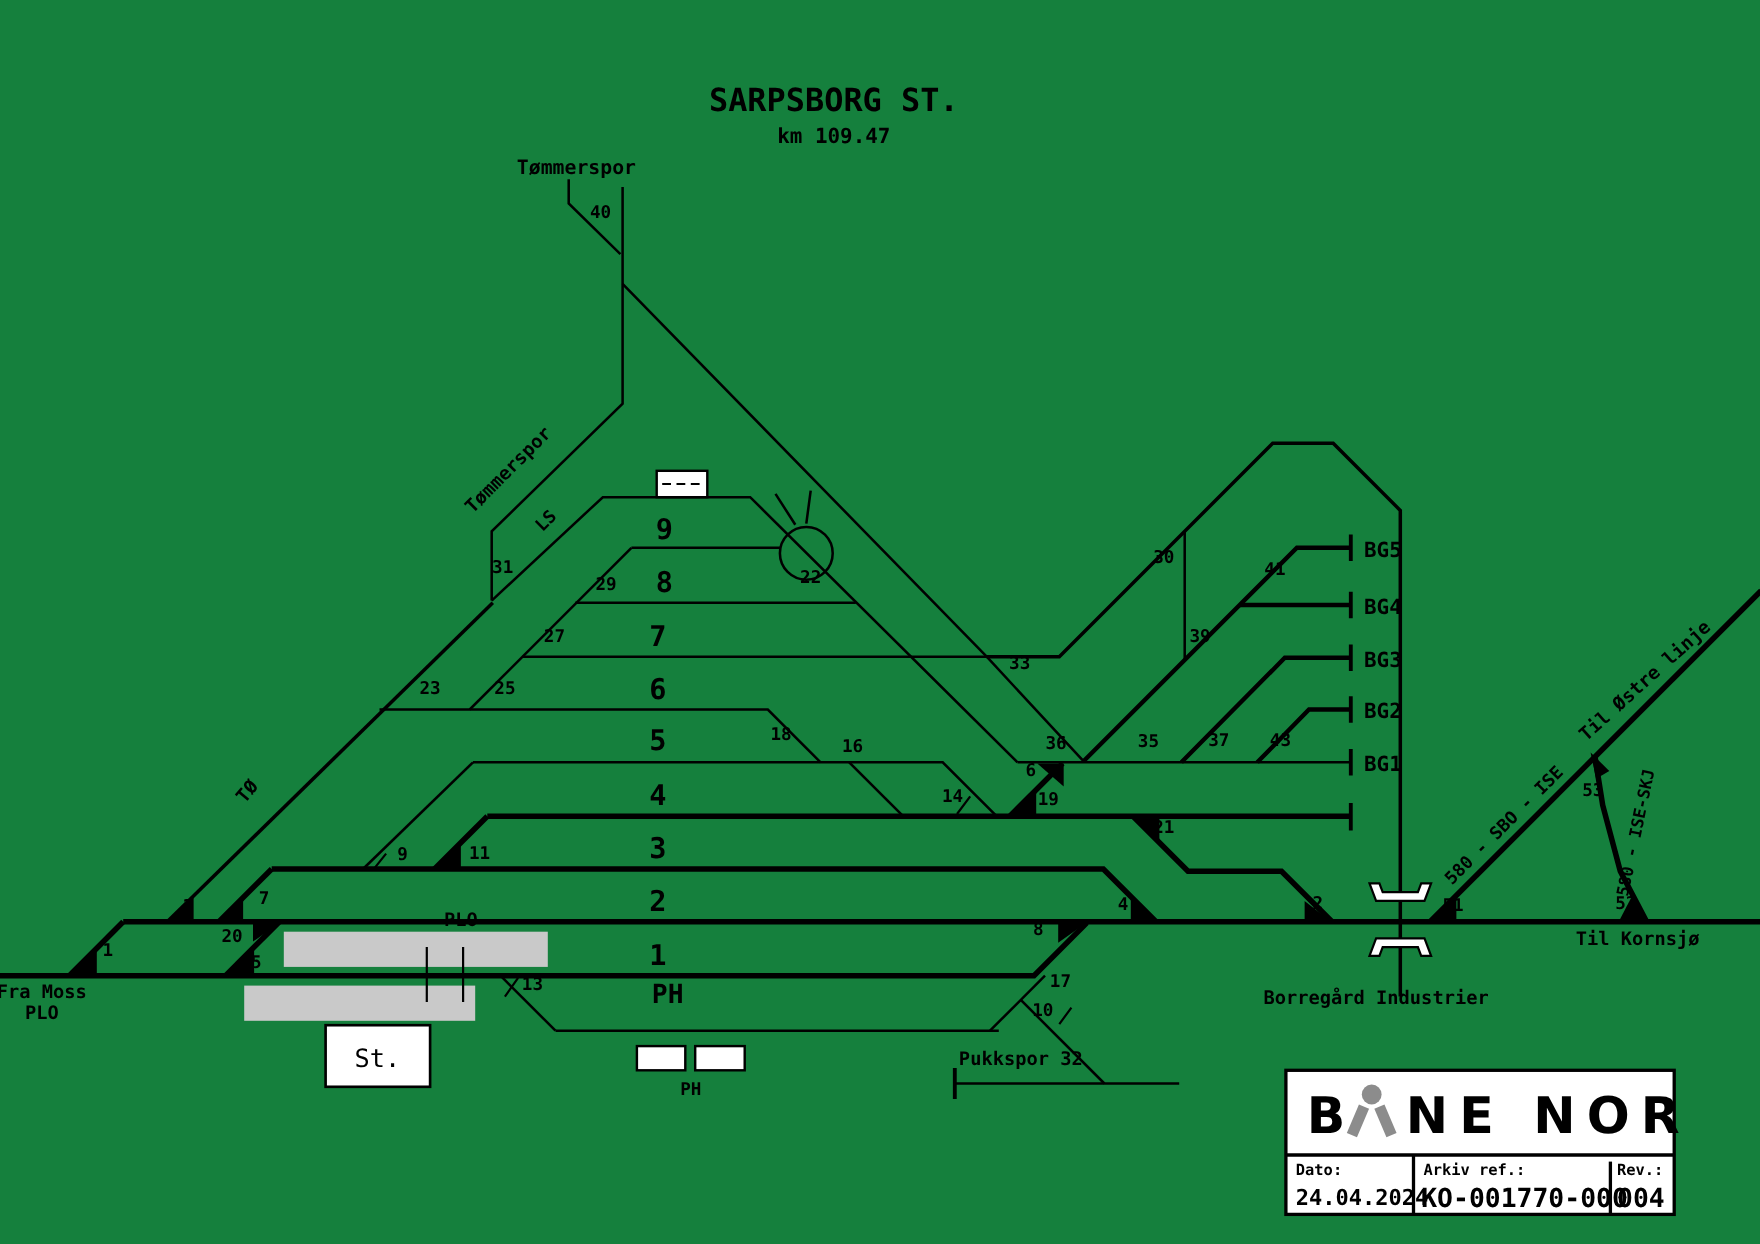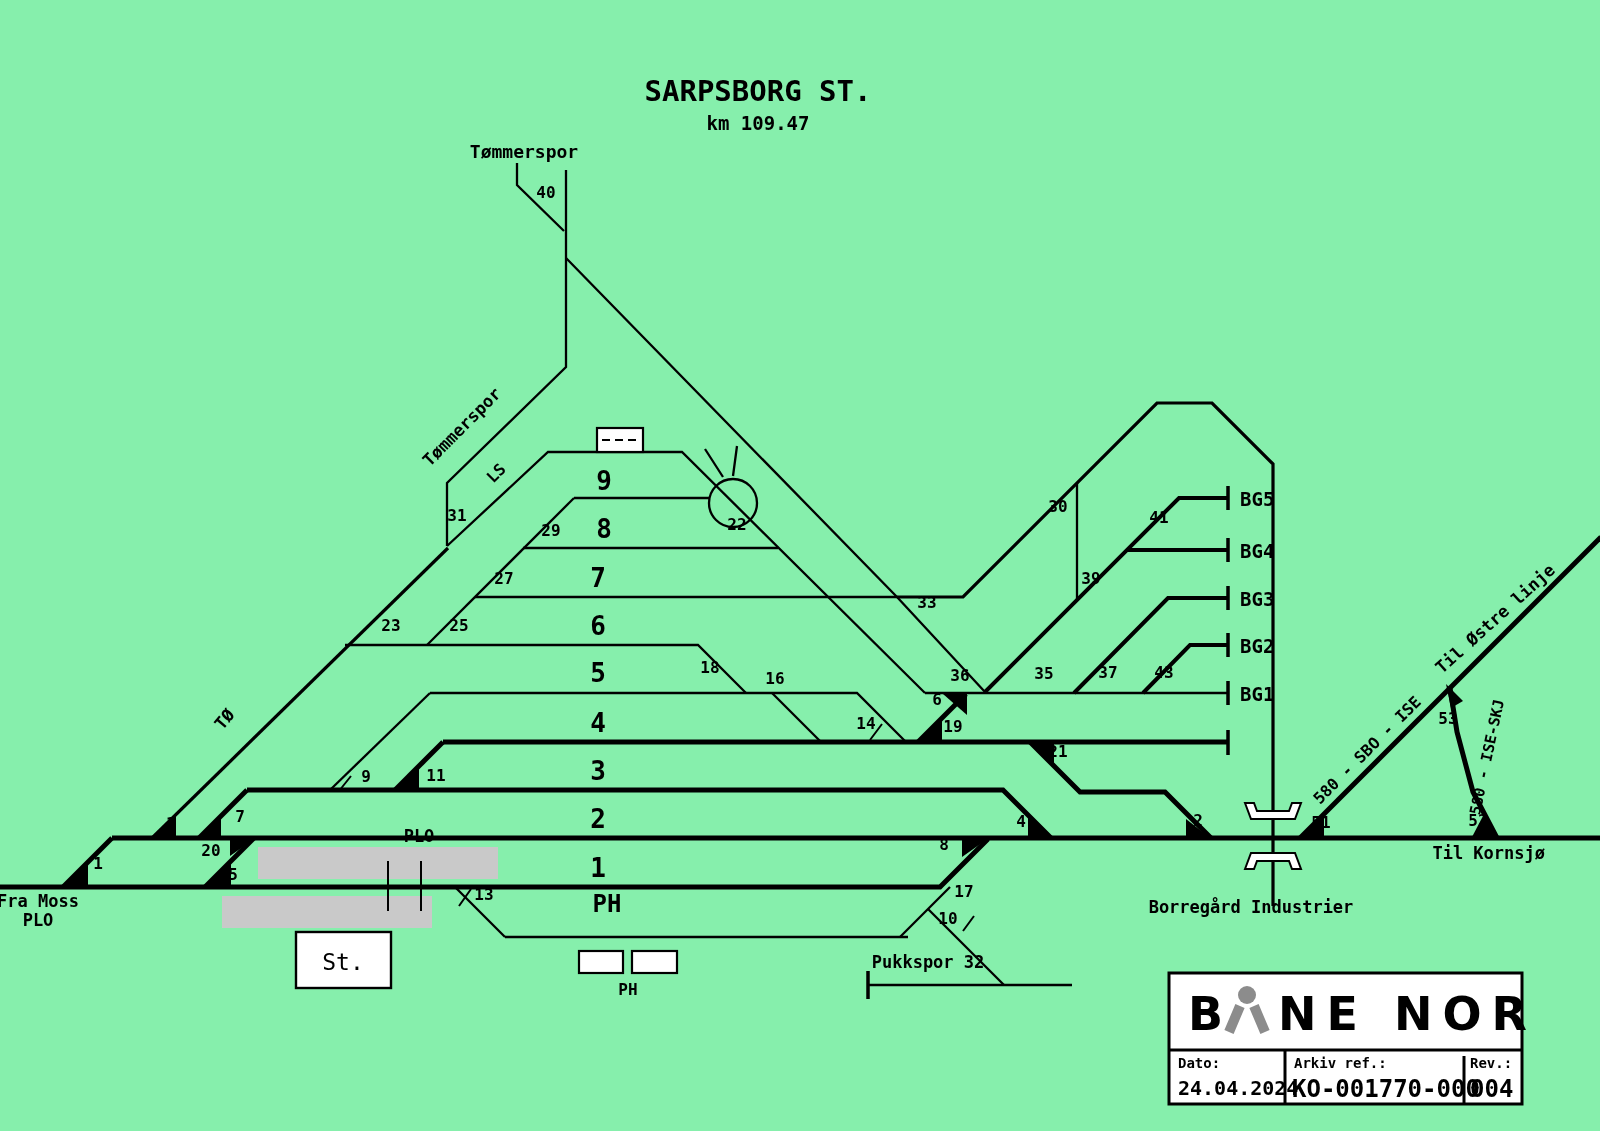--- a/index.html
+++ b/index.html
@@ -1,16 +1,16 @@
 <!DOCTYPE html>
 <html><head>
 <meta charset="utf-8">
 <style>
   html,body{margin:0;padding:0;background:#ffffff;}
-  #canvas{position:relative;width:1600px;height:1131px;background:#86efac;overflow:hidden;}
+  #canvas{position:relative;width:1600px;height:1131px;background:#15803d;overflow:hidden;}
   svg{position:absolute;left:0;top:0;}
   svg text{font-family:"DejaVu Sans Mono","Liberation Mono",monospace;fill:#000;}
   .lab{font-weight:bold;}
   .lab.normal{font-weight:normal;}
   .tb-label{font-weight:bold;}
   .logo-txt{font-family:"DejaVu Sans","Liberation Sans",sans-serif;font-weight:bold;letter-spacing:10px;}
 </style>
 </head>
 <body>
 

